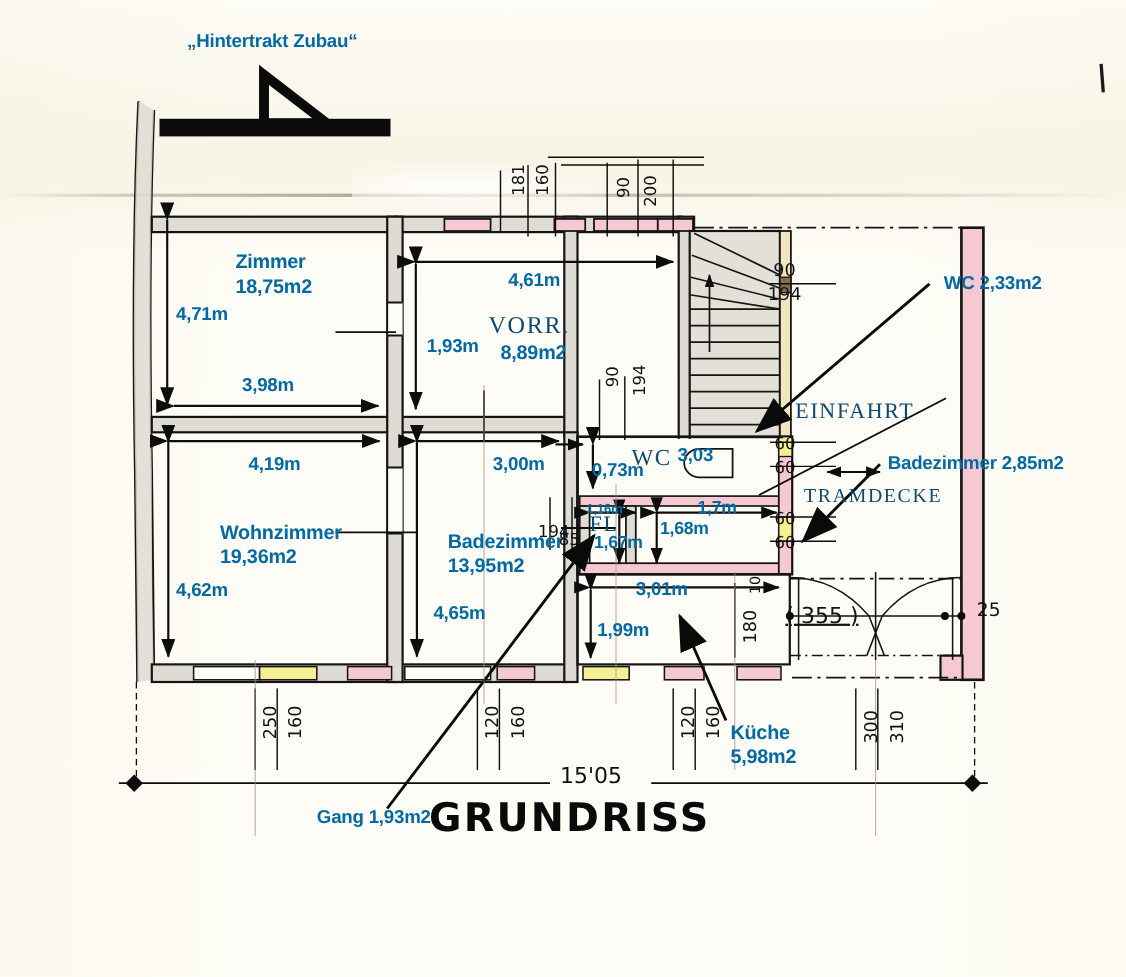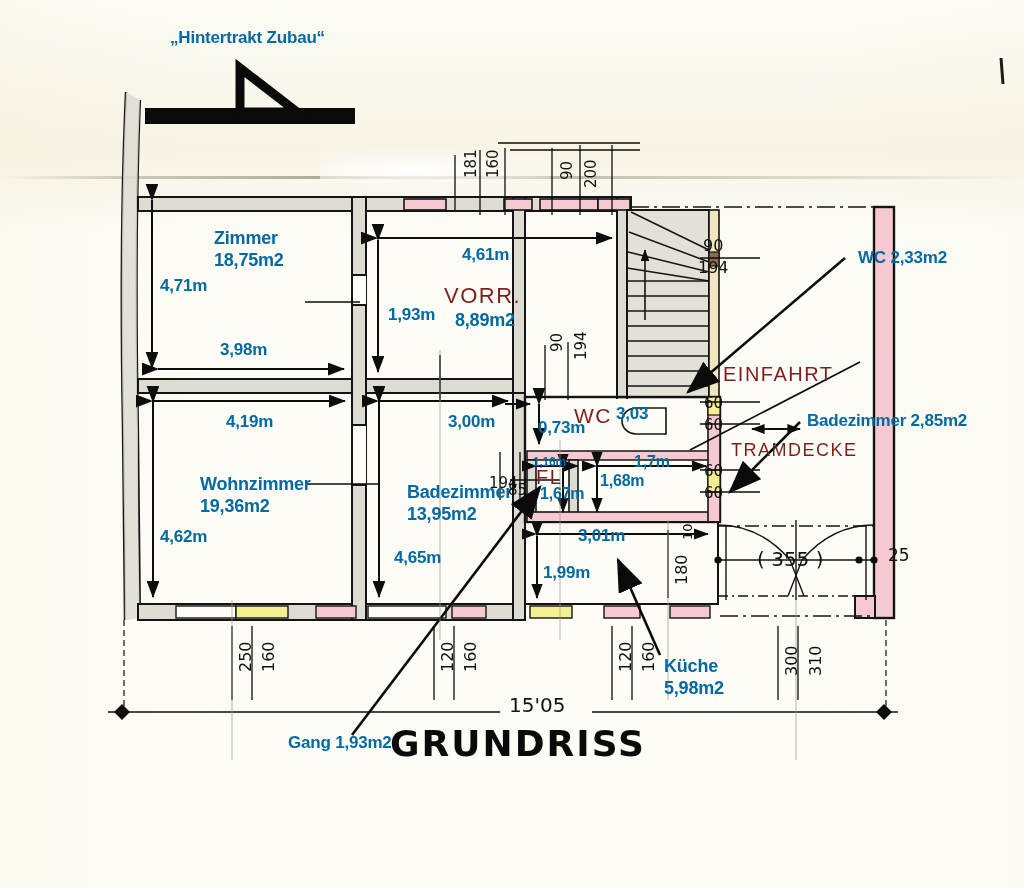--- a/index.html
+++ b/index.html
@@ -39,22 +39,22 @@
     letter-spacing:-0.2px;
   }
   .hand{
     position:absolute;
     font-family:"DejaVu Sans", sans-serif;
     color:#111;
     white-space:nowrap;
   }
   .hand-big{
     position:absolute;
-    font-family:Liberation Sans, sans-serif;
-    color:#7f1d1d;
+    font-family:Liberation Serif, serif;
+    color:#0c4a6e;
     white-space:nowrap;
     letter-spacing:1.5px;
   }
   .vert{transform-origin:left top;}
   .title-grundriss{
     position:absolute;
     font-family:"DejaVu Sans", sans-serif;
     font-weight:bold;
     font-size:36px;
     letter-spacing:2px;
@@ -372,21 +372,21 @@
 
 <div class="lbl" style="left:664px;top:656px;font-size:18px;">Küche</div>
 <div class="lbl" style="left:664px;top:678px;font-size:18px;">5,98m2</div>
 
 <div class="lbl" style="left:288px;top:733px;font-size:17px;">Gang 1,93m2</div>
 
 <div class="title-grundriss" style="left:390px;top:723px;text-align:center;">GRUNDRISS</div>
 
 <div class="hand" style="left:509px;top:693px;font-size:20px;">15'05</div>
 
-<div class="hand" style="left:757px;top:547px;font-size:20px;">( 355 )</div>
+<div class="hand" style="left:714px;top:547px;font-size:20px;text-decoration:underline;">( 355 )</div>
 
 <div class="hand" style="left:888px;top:545px;font-size:17px;">25</div>
 
 <div class="hand vert" style="left:462px;top:178px;font-size:15px;transform:rotate(-90deg);">181</div>
 <div class="hand vert" style="left:484px;top:178px;font-size:15px;transform:rotate(-90deg);">160</div>
 
 <div class="hand vert" style="left:558px;top:180px;font-size:15px;transform:rotate(-90deg);">90</div>
 <div class="hand vert" style="left:582px;top:188px;font-size:15px;transform:rotate(-90deg);">200</div>
 
 <div class="hand" style="left:703px;top:236px;font-size:16px;">90</div>

